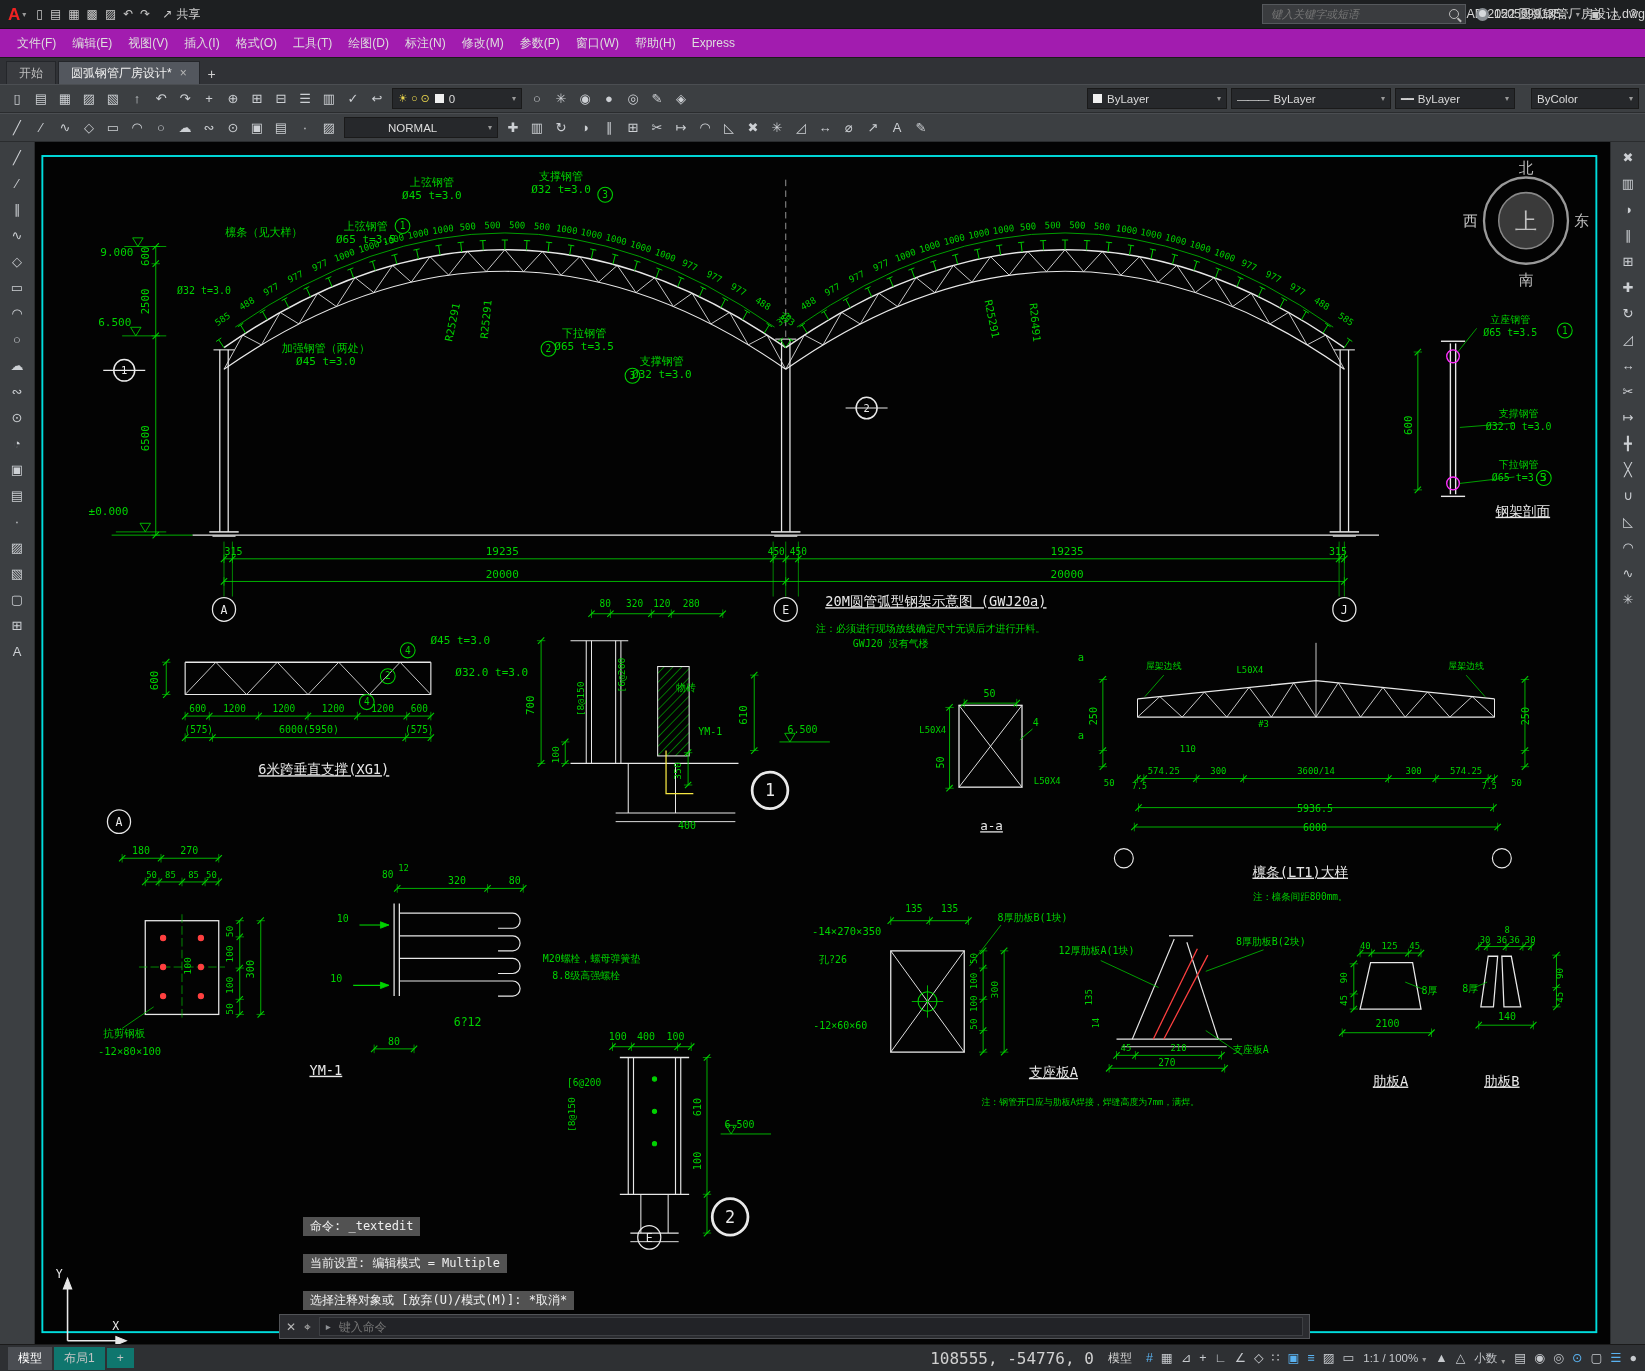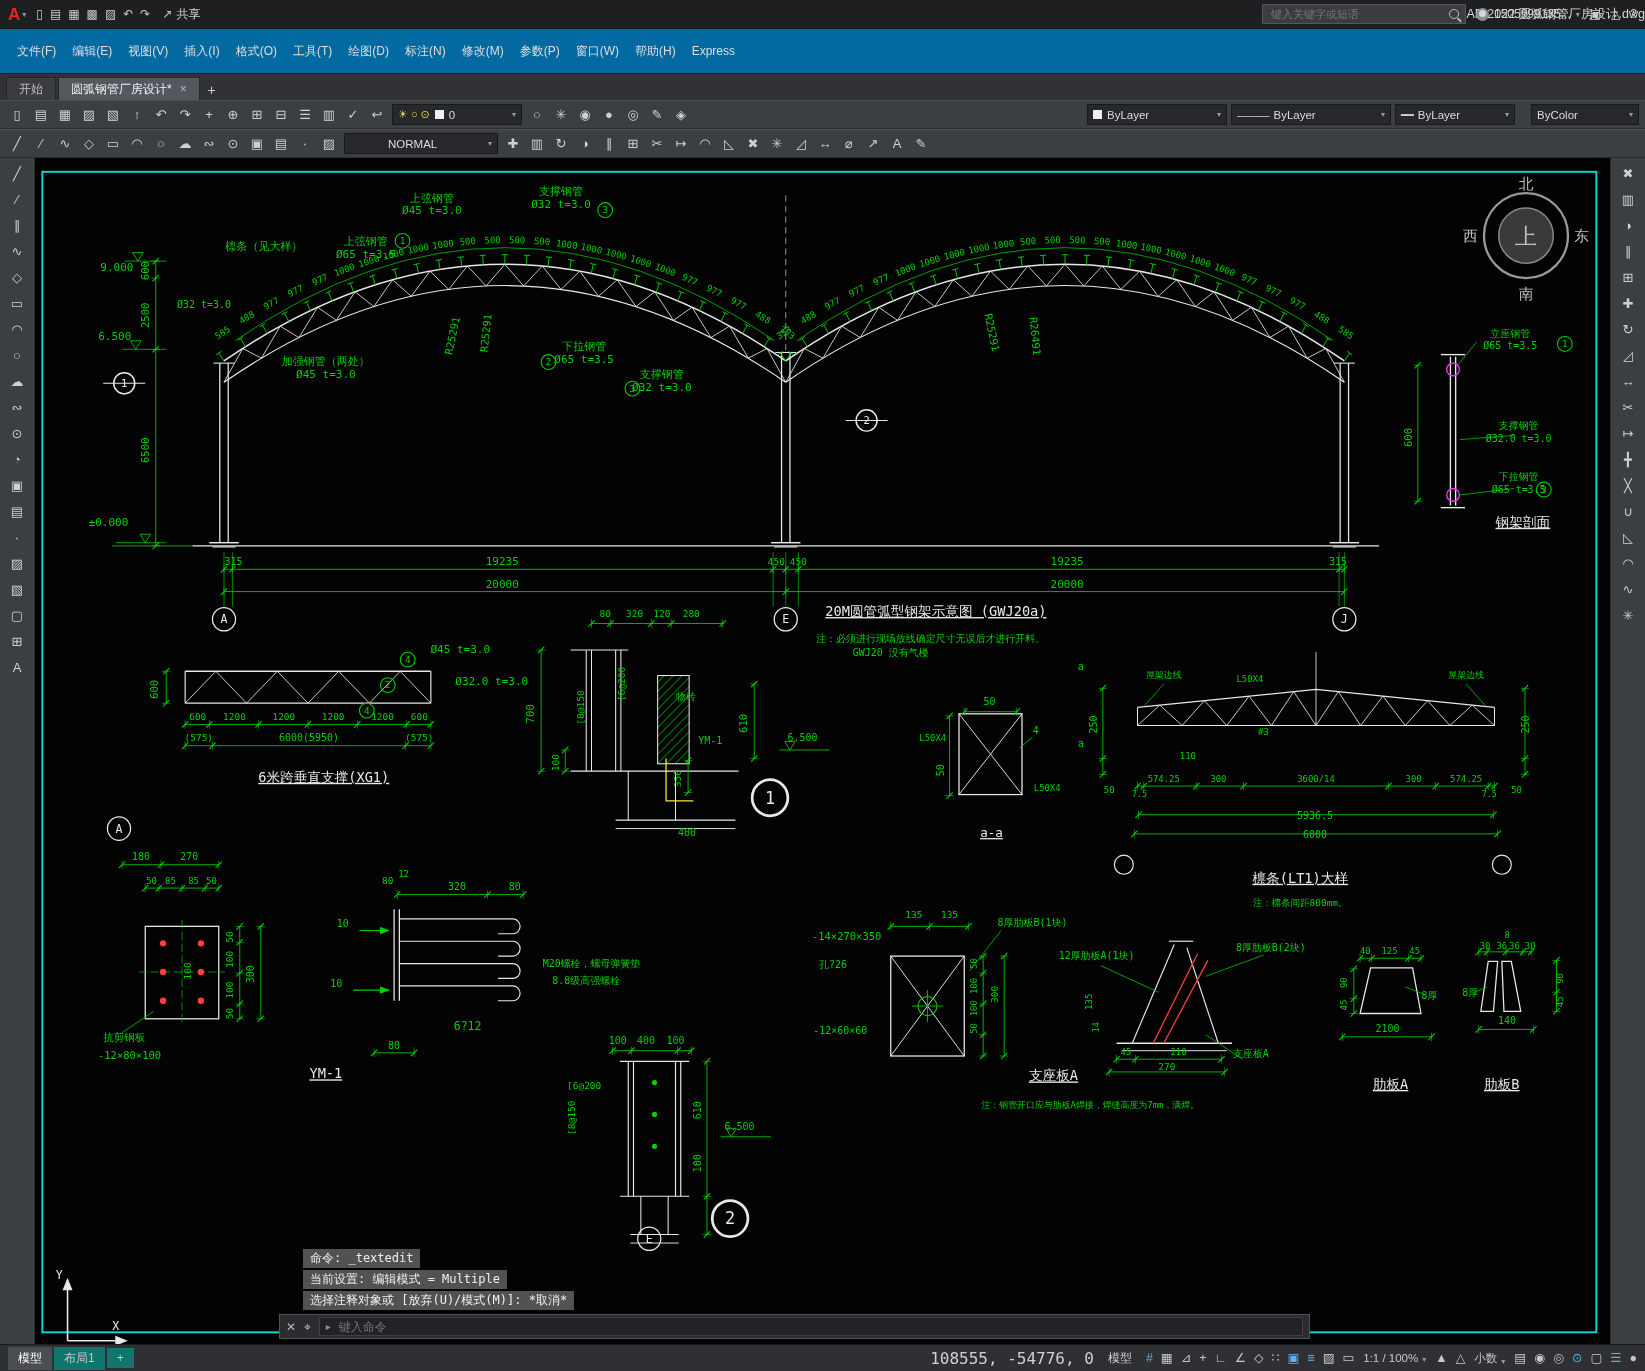--- a/index.html
+++ b/index.html
@@ -10,29 +10,29 @@
   .titlebar{height:28px;background:#1d1f21;display:flex;align-items:center;padding:0 8px;gap:6px;position:relative;}
   .applogo{display:flex;align-items:center;gap:2px;cursor:pointer;}
   .applogo .a{color:#e22;font-weight:bold;font-size:17px;line-height:1;}
   .caret{font-size:8px;color:#9a9a9a;}
   .qat{display:flex;align-items:center;gap:7px;margin-left:4px;}
   .qicon{color:#c9c9c9;font-size:12px;cursor:pointer;line-height:1;}
   .share{display:flex;align-items:center;gap:4px;color:#cfcfcf;margin-left:6px;cursor:pointer;}
   .tb-title{position:absolute;left:0;right:0;text-align:right;color:#d8d8d8;font-size:12.5px;pointer-events:none;}
   .tb-right{margin-left:auto;display:flex;align-items:center;gap:10px;z-index:1;}
   .searchbox{display:flex;align-items:center;background:#3a3c3f;border:1px solid #55585c;height:18px;padding:0 6px;width:190px;}
-  .searchbox input{flex:1;background:transparent;border:none;outline:none;color:#ccc;font-size:11px;}
+  .searchbox input{flex:1;background:transparent;border:none;outline:none;color:#ccc;font-size:11px;font-style:italic;}
   .mag{width:8px;height:8px;border:1.5px solid #bbb;border-radius:50%;position:relative;display:inline-block;}
   .mag::after{content:"";position:absolute;width:5px;height:1.5px;background:#bbb;transform:rotate(45deg);right:-4px;bottom:-2px;}
   .user{display:flex;align-items:center;gap:5px;color:#cfcfcf;cursor:pointer;}
   .avatar{width:13px;height:13px;border-radius:50%;background:#8a8f94;display:inline-block;position:relative;overflow:hidden;}
   .avatar::after{content:"";position:absolute;left:3px;top:2px;width:7px;height:7px;border-radius:50%;background:#d6d9dc;}
   .tr-icons{display:flex;gap:10px;}
   
-  .menubar{height:22px;background:#0369a1;display:flex;align-items:center;padding:11px 10px;gap:2px;border-top:1px solid #131313;}
+  .menubar{height:22px;background:#a21caf;display:flex;align-items:center;padding:3px 10px;gap:2px;border-top:1px solid #131313;}
   .menu-item{padding:2px 7px;color:#dedede;font-size:12px;cursor:pointer;}
   
   .filetabs{height:26px;background:#303236;display:flex;align-items:flex-end;padding-left:6px;gap:2px;border-top:1px solid #1b1b1b;}
   .ftab{height:22px;display:flex;align-items:center;gap:8px;padding:0 12px;background:#3a3c40;color:#bfbfbf;font-size:12px;cursor:pointer;border:1px solid #24262a;border-bottom:none;}
   .ftab.active{background:#53575e;color:#f0f0f0;}
   .tabclose{color:#b8b8b8;font-size:12px;}
   .ftab-new{width:20px;height:20px;display:flex;align-items:center;justify-content:center;color:#cfcfcf;cursor:pointer;font-size:14px;}
   
   .toolbar{height:27px;background:#3c3f42;display:flex;align-items:center;padding:0 6px;gap:4px;border-top:1px solid #4b4e52;border-bottom:1px solid #2a2c2e;}
   .tbgroup{display:flex;align-items:center;gap:2px;}
@@ -51,21 +51,21 @@
   
   .mid{flex:1;display:flex;min-height:0;}
   .sidestrip{width:34px;background:#3c3f42;display:flex;flex-direction:column;align-items:center;padding-top:5px;gap:5px;overflow:hidden;}
   .sidestrip.left{border-right:1px solid #2a2c2e;}
   .sidestrip.right{border-left:1px solid #2a2c2e;}
   .ssi{width:22px;height:19px;display:flex;align-items:center;justify-content:center;color:#cdd0d4;font-size:13px;cursor:pointer;border:1px solid transparent;}
   .canvas{flex:1;position:relative;background:#030303;min-width:0;}
   #dwg{position:absolute;inset:0;width:100%;height:100%;}
   #dwg text{font-family:"DejaVu Sans Mono","DejaVu Sans",monospace;}
   
-  .cmd-history{position:absolute;left:268px;bottom:34px;display:flex;flex-direction:column;gap:2px;}
+  .cmd-history{position:absolute;left:268px;bottom:34px;display:flex;flex-direction:column;gap:18px;}
   .cmd-line{background:rgba(96,96,96,.85);color:#efefef;font-family:"DejaVu Sans Mono",monospace;font-size:12px;padding:1px 7px;width:fit-content;}
   .cmd-bar{position:absolute;left:244px;right:300px;bottom:5px;height:23px;background:#2b2c30;border:1px solid #515357;display:flex;align-items:center;padding:0 6px;gap:8px;}
   .cmd-close{color:#b9b9b9;cursor:pointer;font-size:12px;}
   .cmd-tool{color:#b9b9b9;cursor:pointer;font-size:12px;}
   .cmd-input-wrap{flex:1;display:flex;align-items:center;gap:6px;background:#222327;height:17px;padding:0 6px;border:1px solid #3d3f43;}
   .cmd-prompt{color:#8f9296;font-size:10px;}
   .cmd-input{flex:1;background:transparent;border:none;outline:none;color:#cfcfcf;font-family:"DejaVu Sans Mono",monospace;font-size:12px;}
   
   .statusbar{height:26px;background:#2e3033;display:flex;align-items:center;padding:0 8px;gap:8px;border-top:1px solid #1b1b1b;}
   .layout-tabs{display:flex;align-items:center;gap:2px;}

